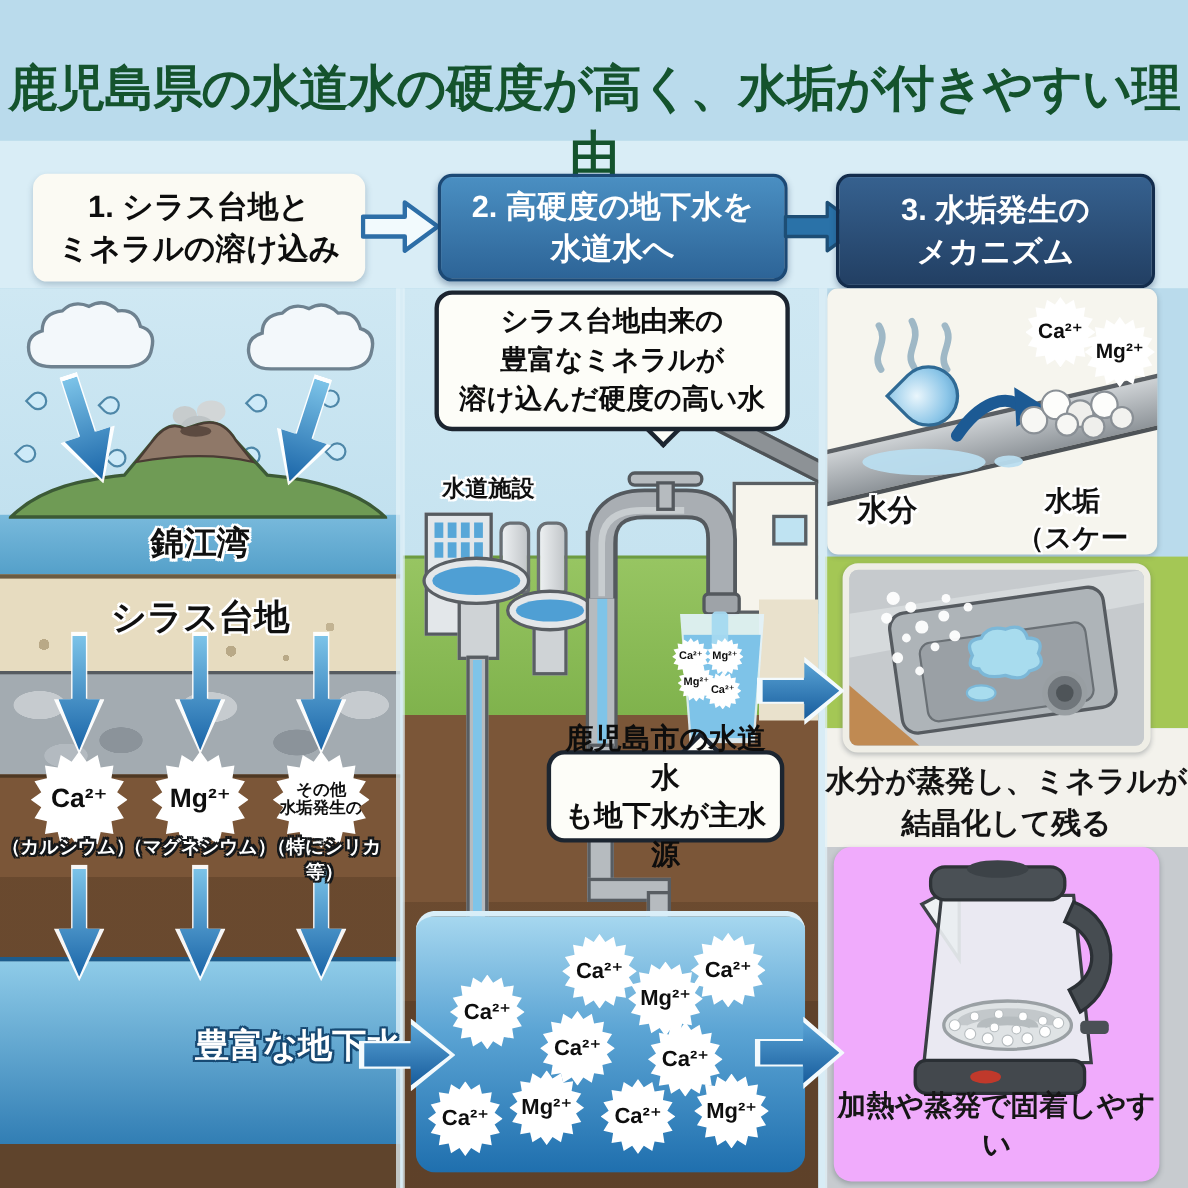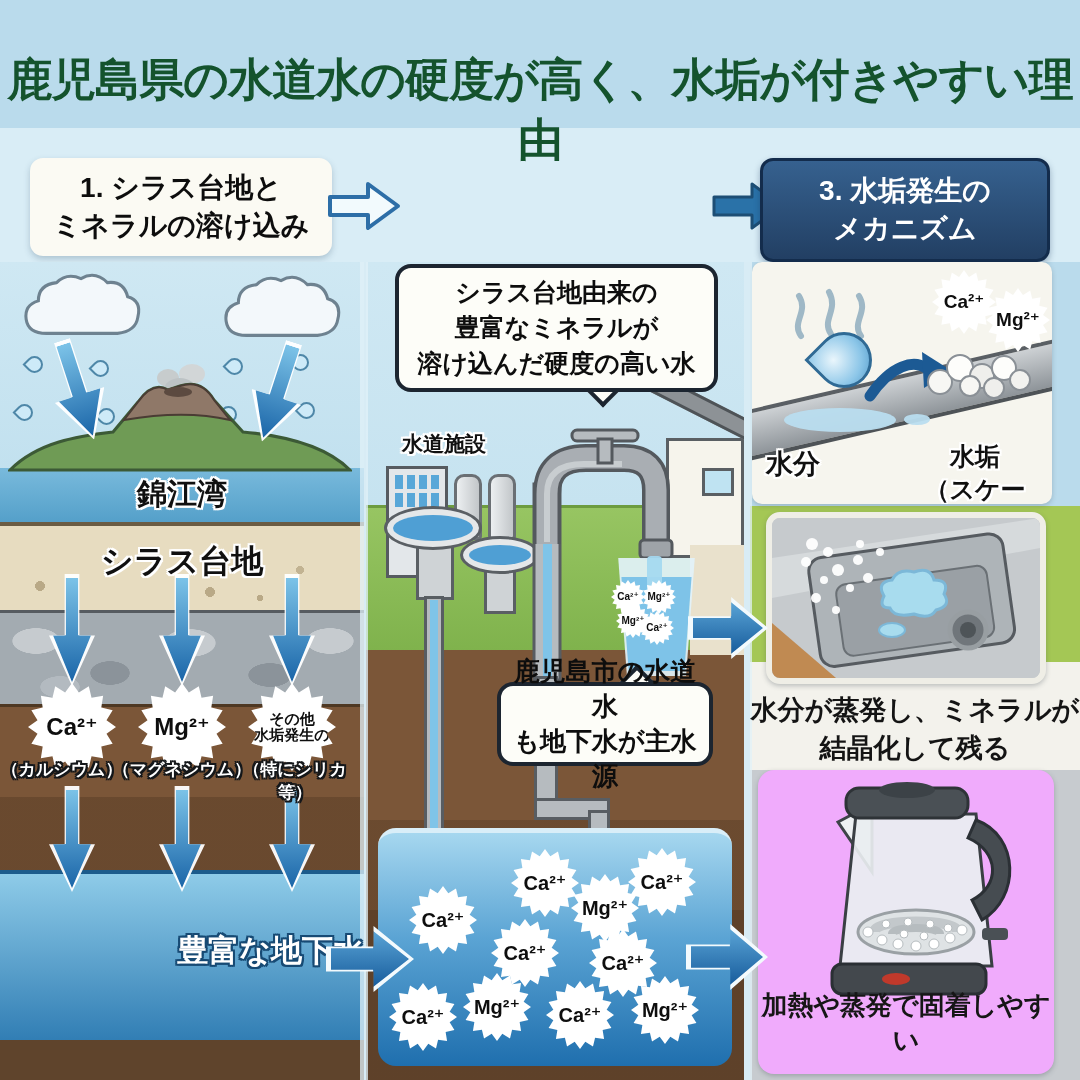--- a/index.html
+++ b/index.html
@@ -99,36 +99,38 @@
   .metal-strip { left:-26px; top:112px; width:360px; height:50px; background:linear-gradient(180deg,#cdd1d4,#8e9499); border-top:4px solid #5a5f64; border-bottom:4px solid #4e5357; transform:rotate(-13deg); }
   .drop { left:64px; top:70px; width:56px; height:56px; background:radial-gradient(circle at 35% 35%,#eaf6fc,#8cc6e8 60%,#4e97c8); border:3px solid #2f6a95; border-radius:0 50% 50% 50%; transform:rotate(-45deg); }
   .puddle { position:absolute; background:#b9ddef; border-radius:50%; opacity:.95; }
   .p3-green { left:0; top:244px; width:330px; height:156px; background:#a4c755; }
   .p3-offwhite { left:0; top:400px; width:330px; height:108px; background:#f3f2ec; }
   .p3-gray { left:0; top:508px; width:330px; height:310px; background:#c7cbcf; }
   .sink-card { left:16px; top:250px; width:280px; height:172px; background:#c6cacd; border:6px solid #efeee6; border-radius:14px; overflow:hidden; z-index:6; box-shadow:0 2px 5px rgba(60,70,80,.3); }
   .evap-caption { left:0; top:430px; width:330px; text-align:center; font-size:27px; font-weight:800; color:#141414; line-height:1.4; z-index:7; }
   .p3-card2 { left:8px; top:508px; width:296px; height:304px; background:#f0abfc; border-radius:16px; z-index:6; box-shadow:0 2px 5px rgba(60,70,80,.3); }
   .kettle-caption { position:absolute; left:0; bottom:16px; width:100%; text-align:center; font-size:26px; font-weight:800; color:#161616; }
-  .moisture-label { left:14px; top:184px; font-size:27px; z-index:4; }
+  .moisture-label { left:28px; top:184px; font-size:27px; z-index:4; }
   .scale-label { left:148px; top:178px; width:150px; text-align:center; font-size:25px; line-height:1.3; z-index:4; }
 </style>
 </head>
 <body>
 
 <div id="canvas">
 
   <div class="abs" id="title-band"></div>
   <div class="abs" id="main-title">鹿児島県の水道水の硬度が高く、水垢が付きやすい理由</div>
 
   <div class="abs step-box pre" id="step1">1. シラス台地と
 ミネラルの溶け込み</div>
   <svg class="abs" style="left:328px;top:180px;" width="74" height="52" viewBox="0 0 74 52">
     <polygon points="2,17 40,17 40,4 70,26 40,48 40,35 2,35" fill="#f2fafd" stroke="#2d6ea7" stroke-width="4" stroke-linejoin="round"></polygon>
   </svg>
+  <div class="abs step-box pre" id="step2">2. 高硬度の地下水を
+水道水へ</div>
   <svg class="abs" style="left:712px;top:180px;" width="74" height="52" viewBox="0 0 74 52">
     <polygon points="2,17 40,17 40,4 70,26 40,48 40,35 2,35" fill="#2a72a8" stroke="#1d4e75" stroke-width="3" stroke-linejoin="round"></polygon>
   </svg>
   <div class="abs step-box pre" id="step3">3. 水垢発生の
 メカニズム</div>
 
   <div class="abs gap-strip" style="left:360px;"></div>
   <div class="abs gap-strip" style="left:744px;"></div>
 
   <div class="abs" id="panel1">

